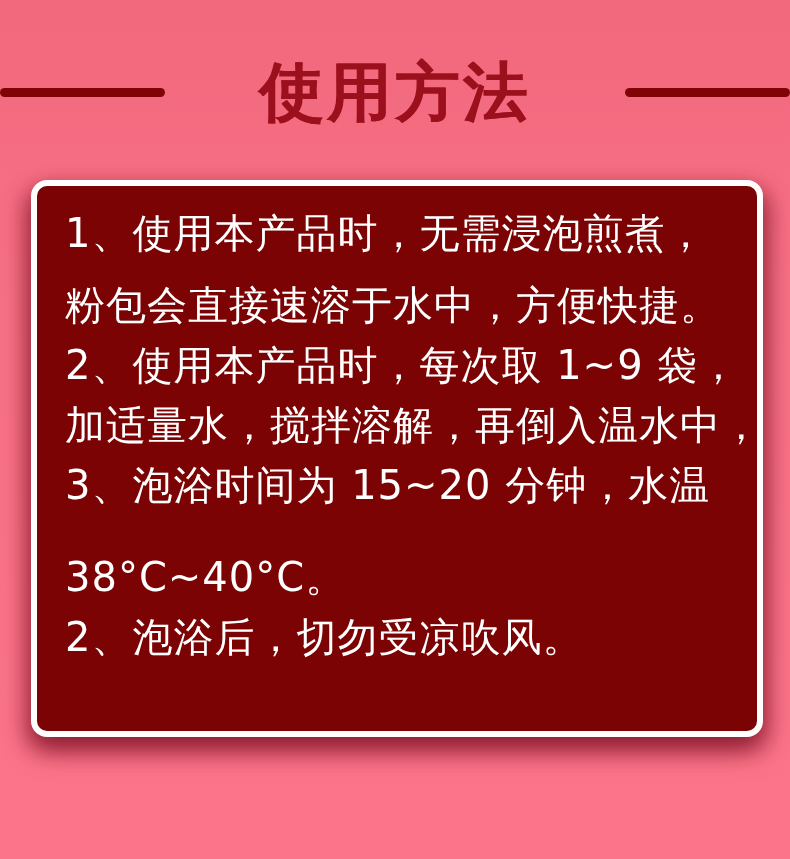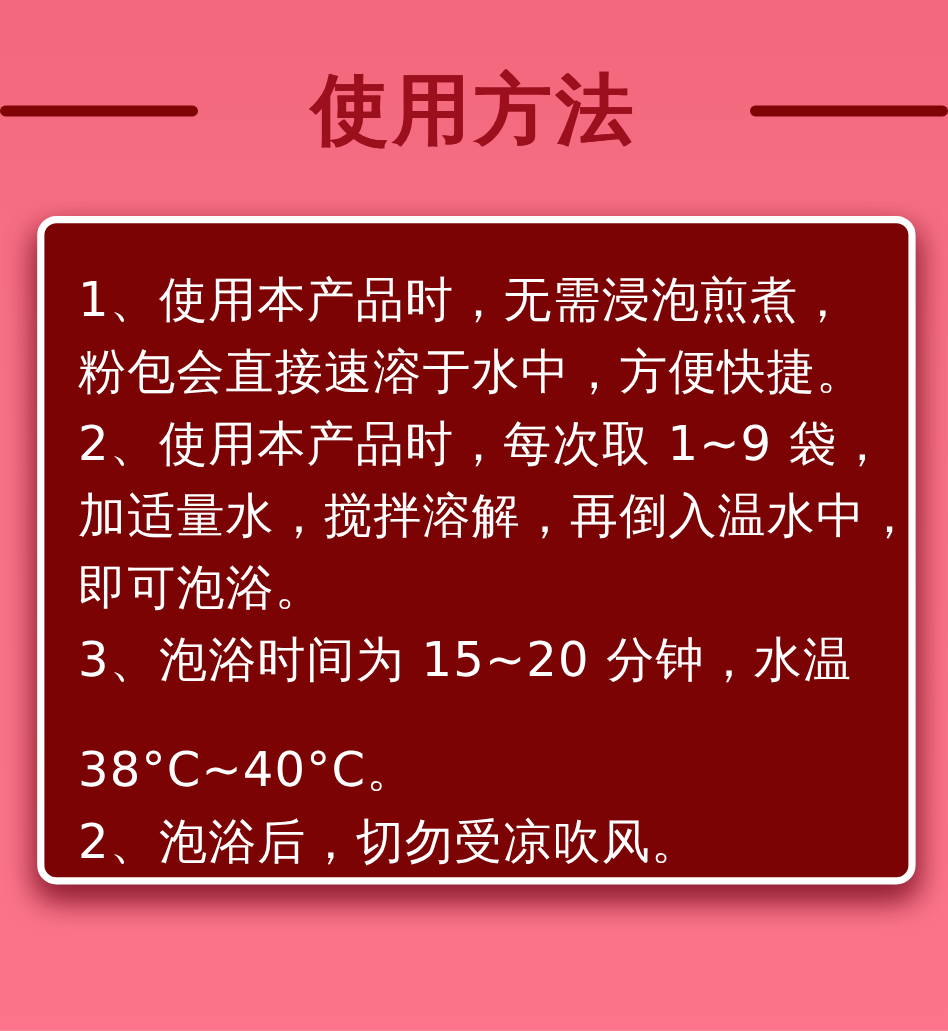--- a/index.html
+++ b/index.html
@@ -49,41 +49,40 @@
     top: 180px;
     width: 732px;
     height: 557px;
     box-sizing: border-box;
     border: 6px solid #ffffff;
     border-radius: 16px;
     box-shadow: 0 14px 26px rgba(120, 12, 32, 0.55),
                 -6px 10px 20px rgba(120, 12, 32, 0.35),
                  6px 10px 20px rgba(120, 12, 32, 0.35);
     overflow: hidden;
-    padding: 34px 26px 0 28px;
+    padding: 17px 26px 0 28px;
   }
   .instruction-line {
     font-size: 40px;
     line-height: 60px;
     letter-spacing: 1px;
     white-space: nowrap;
     font-weight: 500;
   }
 </style>
 </head>
 <body>
 
 <div class="header">
   <div class="header-line" style="background: rgb(128, 4, 6);"></div>
   <div class="header-title" style="color: rgb(156, 15, 29);">使用方法</div>
   <div class="header-line" style="background: rgb(128, 4, 6);"></div>
 </div>
 
 <div class="instruction-box" style="background: rgb(123, 3, 4); border-color: rgb(255, 255, 255);">
   <div class="instruction-line" style="color: rgb(255, 255, 255);">1、使用本产品时，无需浸泡煎煮，</div>
-  <div class="instruction-line" style="color: rgb(255, 255, 255);">粉包会直接速溶于水中，方便快捷。</div>
+  <div class="instruction-line" style="color: rgb(255, 255, 255); margin-top: 12px;">粉包会直接速溶于水中，方便快捷。</div>
   <div class="instruction-line" style="color: rgb(255, 255, 255);">2、使用本产品时，每次取 1~9 袋，</div>
   <div class="instruction-line" style="color: rgb(255, 255, 255); text-align: right;">加适量水，搅拌溶解，再倒入温水中，</div>
-  <div class="instruction-line" style="color: rgb(255, 255, 255);">即可泡浴。</div>
   <div class="instruction-line" style="color: rgb(255, 255, 255);">3、泡浴时间为 15~20 分钟，水温</div>
   <div class="instruction-line" style="color: rgb(255, 255, 255); margin-top: 32px;">38°C~40°C。</div>
   <div class="instruction-line" style="color: rgb(255, 255, 255);">2、泡浴后，切勿受凉吹风。</div>
 </div>
 
 </body></html>

